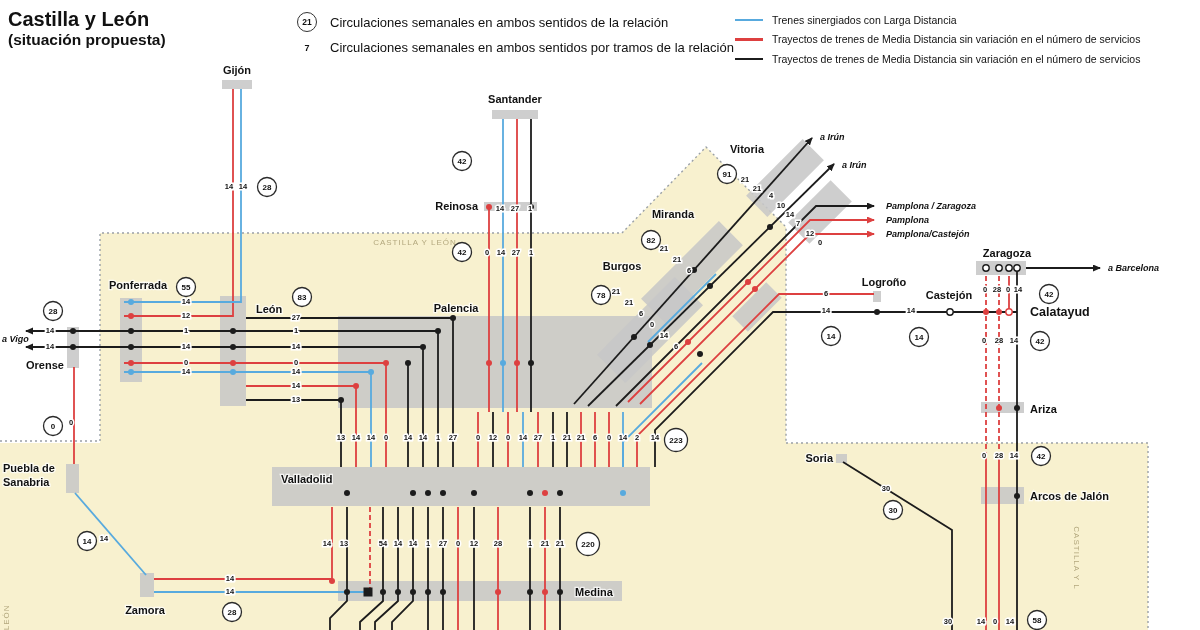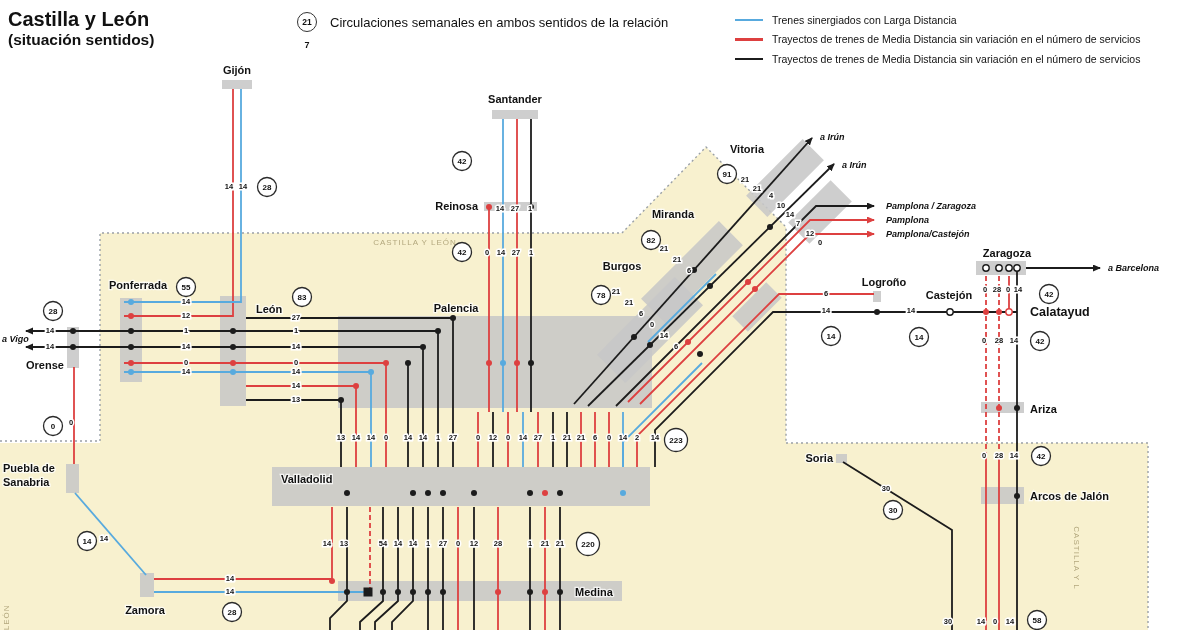--- a/index.html
+++ b/index.html
@@ -363,34 +363,35 @@
       <circle cx="1041" cy="456" r="9.5" fill="#fff" stroke="#2a2a2a" stroke-width="1.3"></circle>
       <text x="1041" y="456.5" class="total" text-anchor="middle">42</text>
       <circle cx="893" cy="510" r="9.5" fill="#fff" stroke="#2a2a2a" stroke-width="1.3"></circle>
       <text x="893" y="510.5" class="total" text-anchor="middle">30</text>
       <circle cx="1037" cy="620" r="9.5" fill="#fff" stroke="#2a2a2a" stroke-width="1.3"></circle>
       <text x="1037" y="620.5" class="total" text-anchor="middle">58</text>
     </svg>
 
   <div class="title-block">
     <div class="t1">Castilla y León</div>
-    <div class="t2">(situación sentidos)</div>
+    <div class="t2">(situación propuesta)</div>
   </div>
 
   <div class="legend-counts">
     <div class="row">
       <span class="sym">
           <span class="circled">21</span>
         </span>
       <span class="txt">Circulaciones semanales en ambos sentidos de la relación</span>
     </div>
     <div class="row">
       <span class="sym">
           <span class="plain">7</span>
         </span>
+      <span class="txt">Circulaciones semanales en ambos sentidos por tramos de la relación</span>
     </div>
   </div>
 
   <div class="legend-lines">
     <div class="row">
       <span class="swatch">
           <span class="bar" style="background:#58aade"></span>
         </span>
       <span class="txt">Trenes sinergiados con Larga Distancia</span>
     </div>

